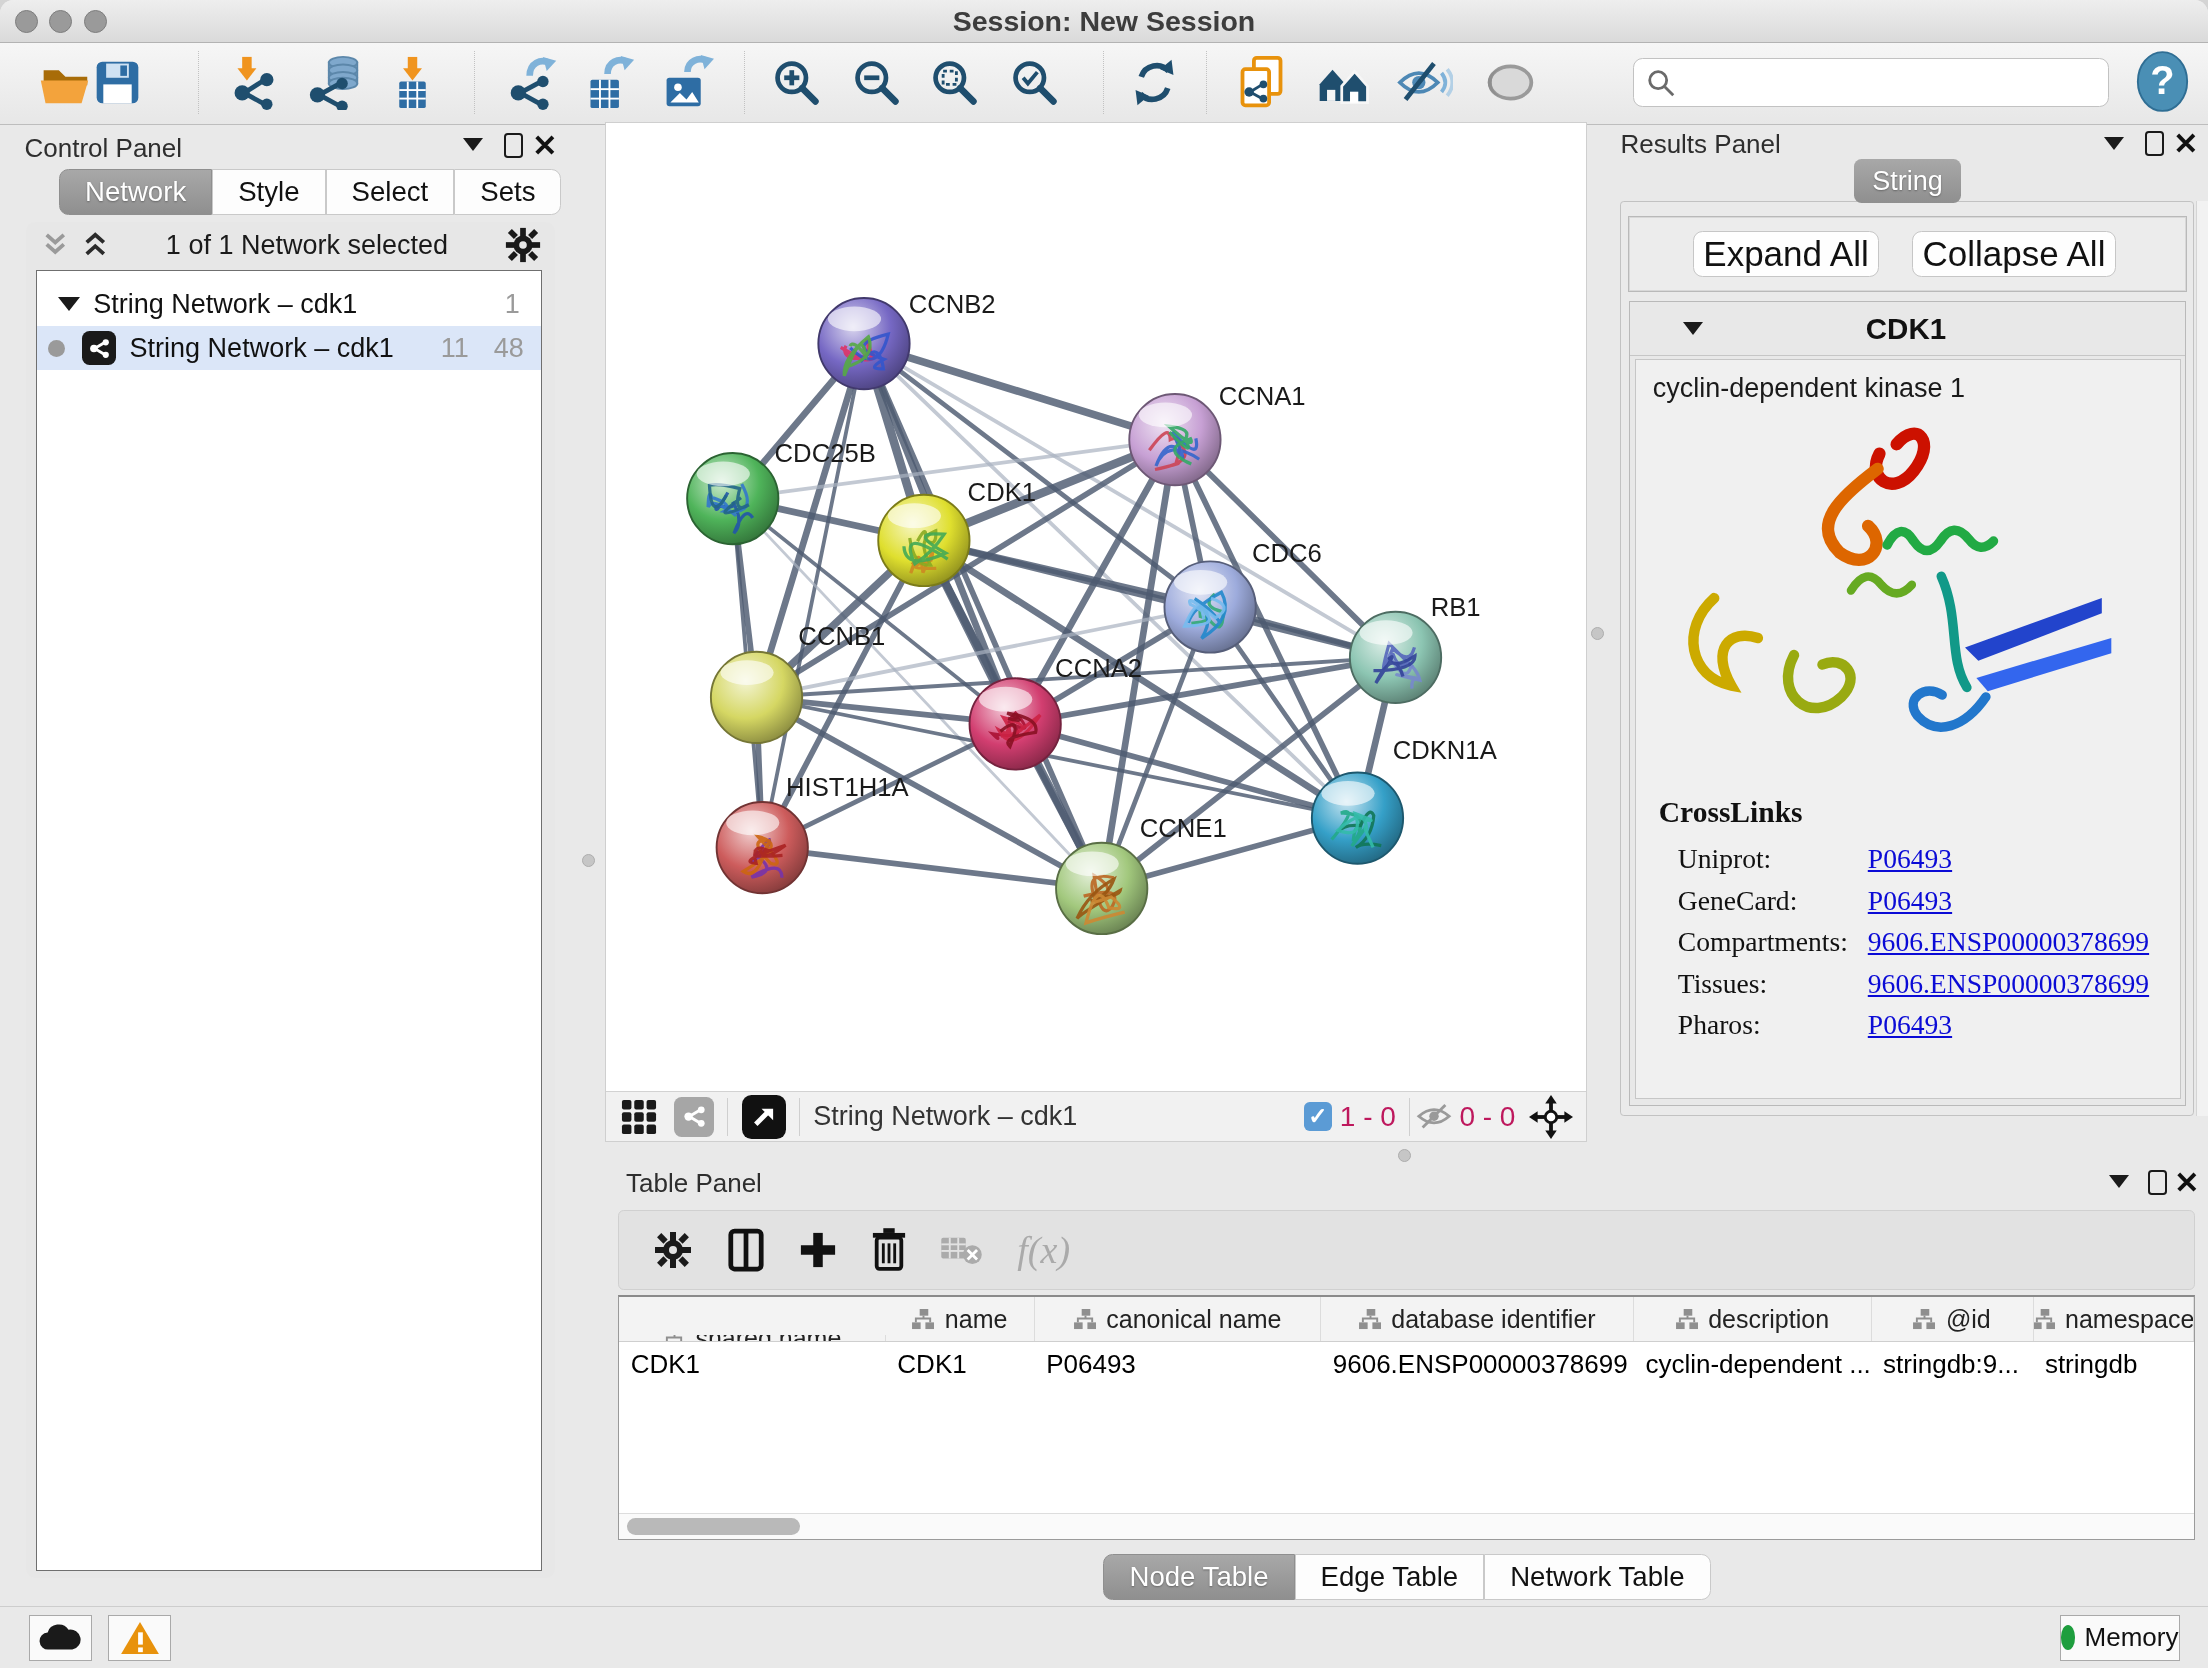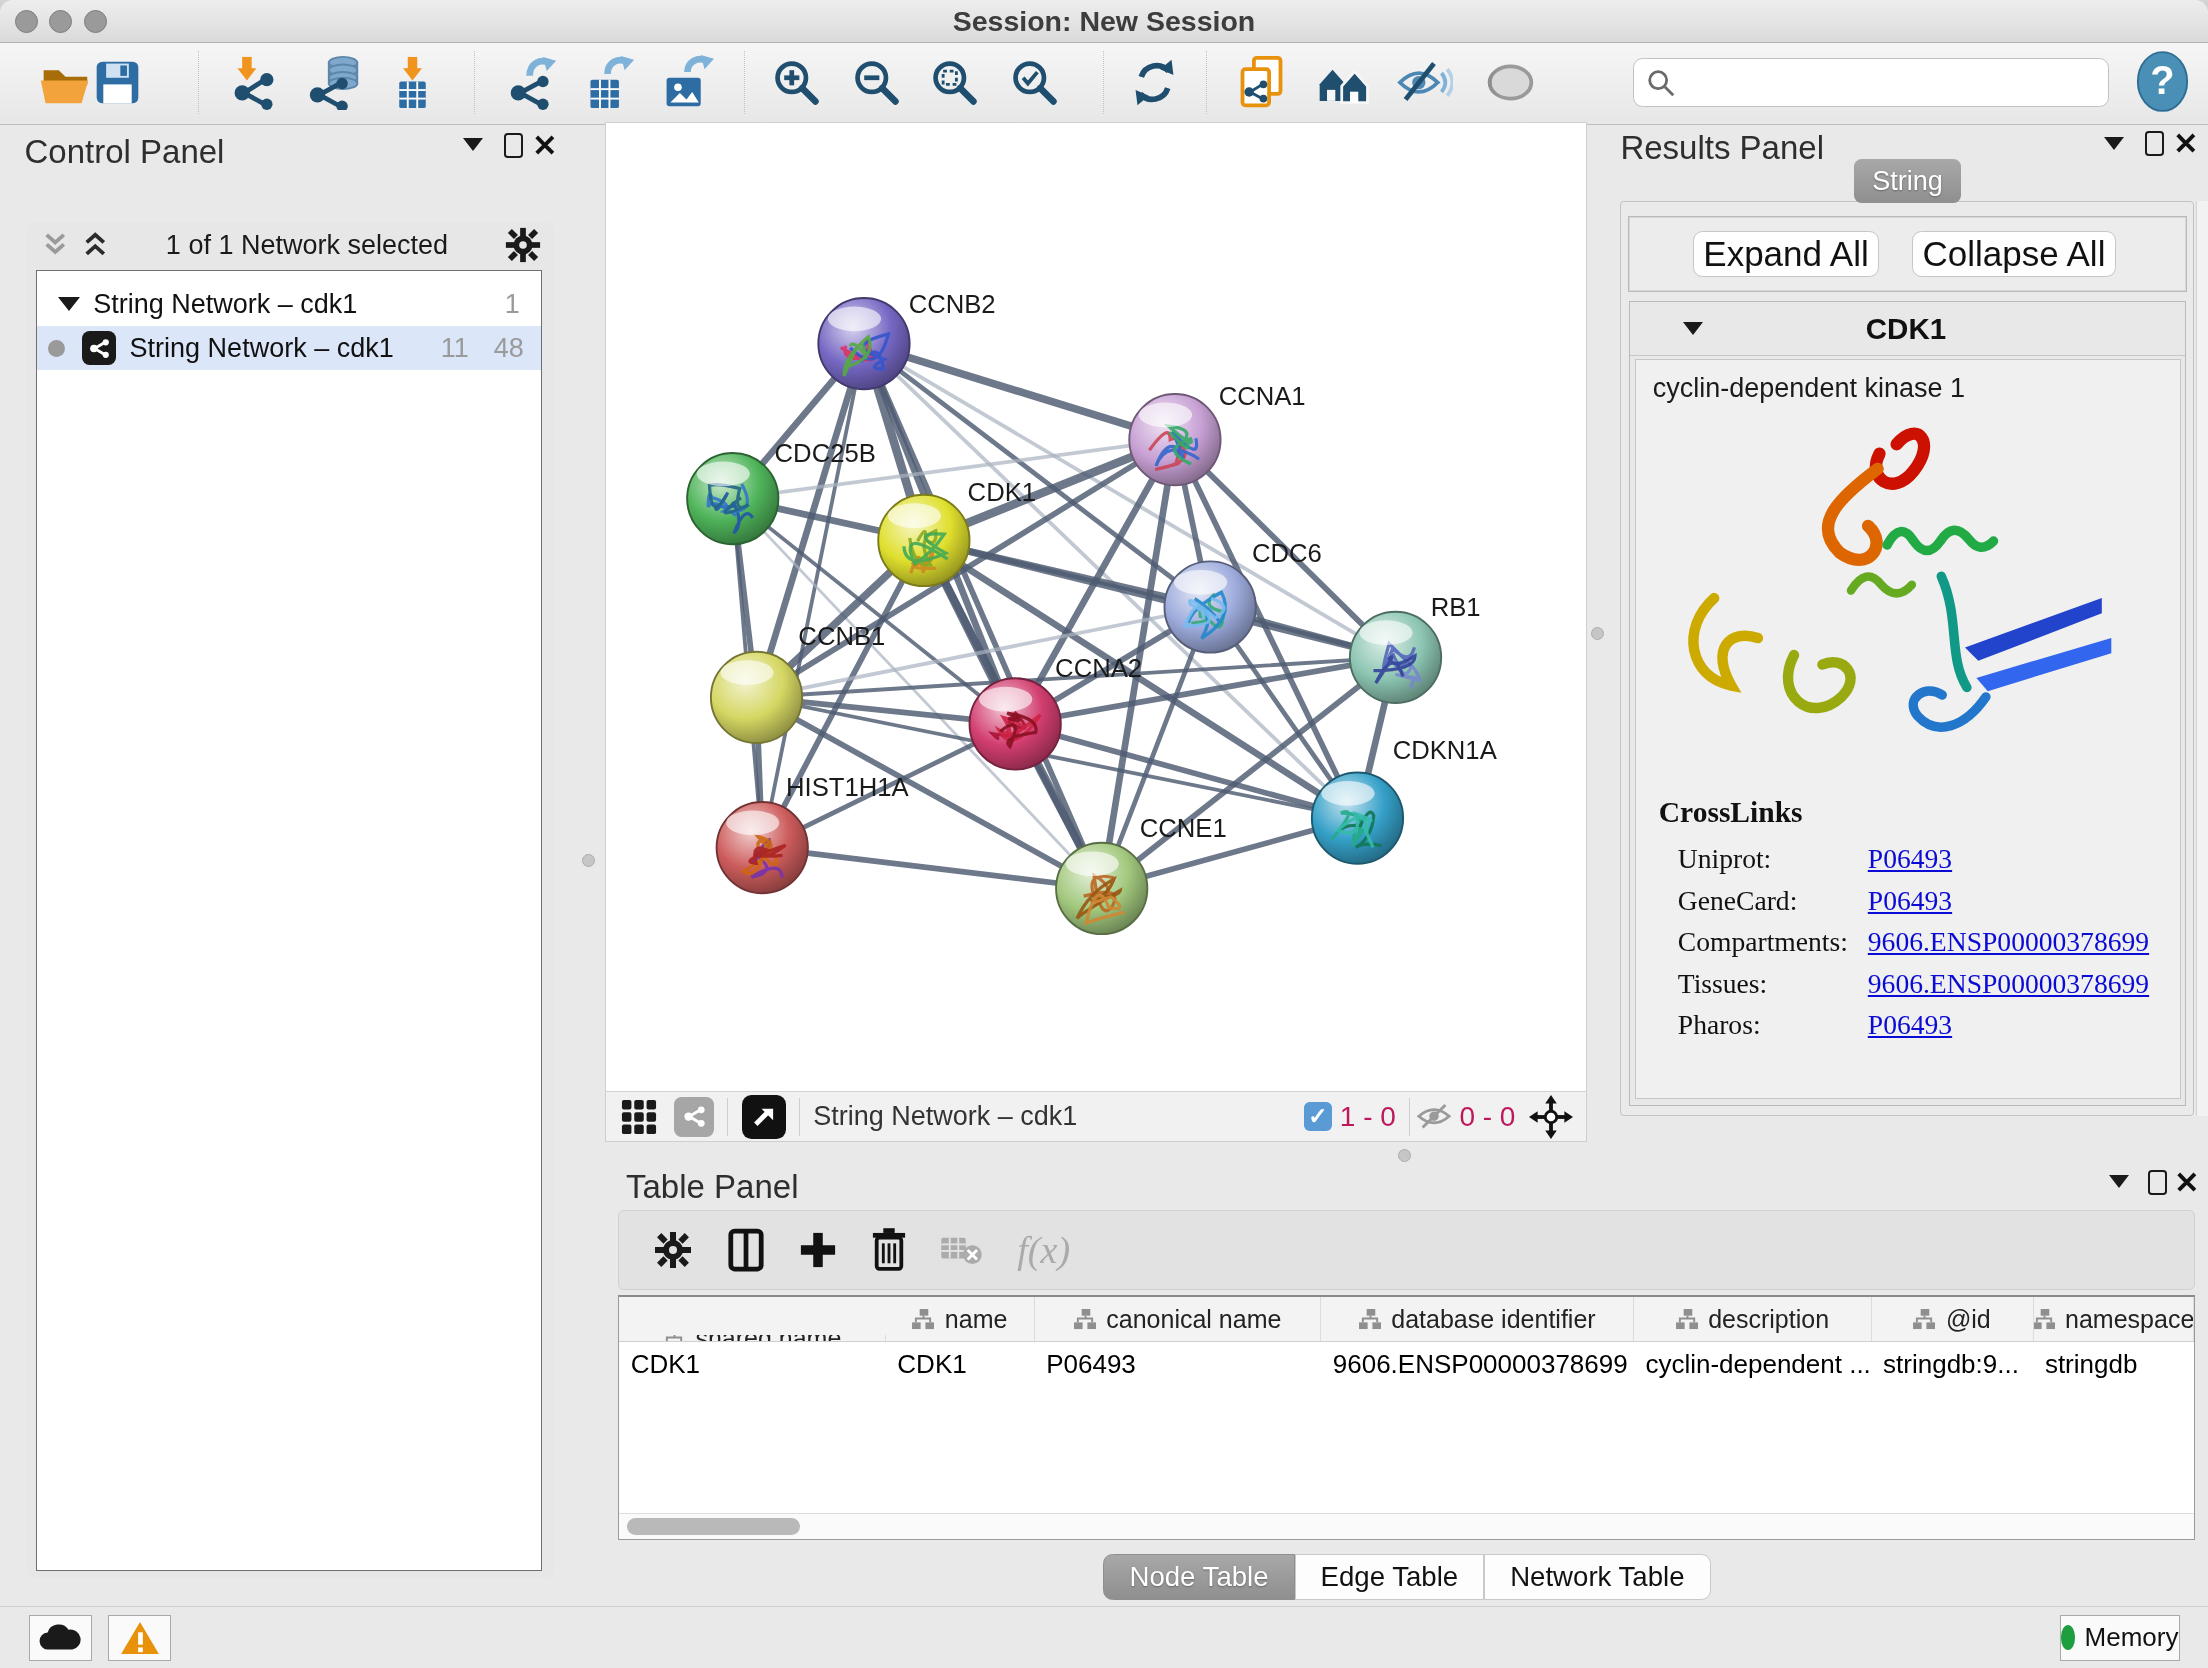--- a/index.html
+++ b/index.html
@@ -8,21 +8,21 @@
   #titlebar{position:absolute;left:0;top:0;width:2208px;height:42px;background:linear-gradient(#eeeeee,#dadada);border-bottom:1px solid #b3b3b3;}
   .tlight{position:absolute;top:9.5px;width:23px;height:23px;border-radius:50%;background:#9a9a9a;border:1px solid #7d7d7d;box-sizing:border-box;}
   #win-title{position:absolute;left:0;top:0;width:100%;height:42px;line-height:42px;text-align:center;font-size:28.5px;font-weight:600;color:#3d3d3d;}
   
   #toolbar{position:absolute;left:0;top:43px;width:2208px;height:81px;background:linear-gradient(#f6f6f6,#e7e7e7);border-bottom:1px solid #bdbdbd;}
   .tbtn{position:absolute;top:11.4px;width:57px;height:57px;display:flex;align-items:center;justify-content:center;}
   .tsep{position:absolute;top:7.6px;height:63px;border-left:1.9px dotted #c2c2c2;}
   #search-wrap{position:absolute;left:1633px;top:15px;width:476px;height:49px;background:#fff;border:1.9px solid #c2c2c2;border-radius:9.5px;box-sizing:border-box;display:flex;align-items:center;}
   #search-wrap input{border:none;outline:none;font-size:25px;width:399px;background:transparent;font-family:"Liberation Sans",sans-serif;}
   
-  .panel-title{font-size:33px;color:#2e2e2e;}
+  .panel-title{font-size:26px;color:#2e2e2e;}
   .pc-collapse{width:0;height:0;border-left:10.5px solid transparent;border-right:10.5px solid transparent;border-top:13.3px solid #1a1a1a;display:inline-block;}
   .pc-float{width:19px;height:25px;border:2.9px solid #1a1a1a;border-radius:3.8px;display:inline-block;box-sizing:border-box;}
   .pc-close{font-size:30px;font-weight:bold;color:#111;line-height:25px;display:inline-block;}
   .tab{display:inline-block;height:44px;line-height:44px;padding:0 25px;font-size:27.6px;background:#fdfdfd;border:1px solid #c9c9c9;color:#111;text-align:center;}
   .tab.active{background:linear-gradient(#a8a8a8,#8f8f8f);color:#fff;text-shadow:0 1px 1.9px #666;border-color:#8f8f8f;}
   
   #control-panel{position:absolute;left:15px;top:127px;width:552px;height:1478px;}
   #cp-tabs .tab:first-child{border-radius:9.5px 0 0 9.5px;}
   #cp-tabs .tab:last-child{border-radius:0 9.5px 9.5px 0;}
   #cp-box{position:absolute;left:11.4px;top:95px;width:529px;height:1356px;background:#e7e7e7;border-radius:9.5px;}
@@ -284,20 +284,23 @@
       </svg>
     </div>
   </div>
 
   <div id="control-panel">
     <div style="position:absolute;left:9.5px;top:5.7px" class="panel-title">Control Panel</div>
     <span class="pc-collapse" style="position:absolute;right:84px;top:11.4px"></span>
     <span class="pc-float" style="position:absolute;right:44px;top:5.7px"></span>
     <span class="pc-close" style="position:absolute;right:9.5px;top:5.7px">✕</span>
 
+    <div id="cp-tabs" style="position:absolute;left:44px;top:42px">
+      <span class="tab active">Network</span><span class="tab">Style</span><span class="tab">Select</span><span class="tab">Sets</span>
+    </div>
 
     <div id="cp-box">
       <div id="cp-selbar">
         <svg width="28.5" height="28.5" viewBox="0 0 30 30" style="margin-left:15px">
           <polyline points="6,4 15,12 24,4" stroke="#9a9a9a" stroke-width="4" fill="none"></polyline>
             <polyline points="6,14 15,22 24,14" stroke="#9a9a9a" stroke-width="4" fill="none"></polyline>
         </svg>
         <svg width="28.5" height="28.5" viewBox="0 0 30 30" style="margin-left:11.4px">
           <polyline points="6,12 15,4 24,12" stroke="#2b2b2b" stroke-width="4" fill="none"></polyline>
             <polyline points="6,24 15,16 24,24" stroke="#2b2b2b" stroke-width="4" fill="none"></polyline>

